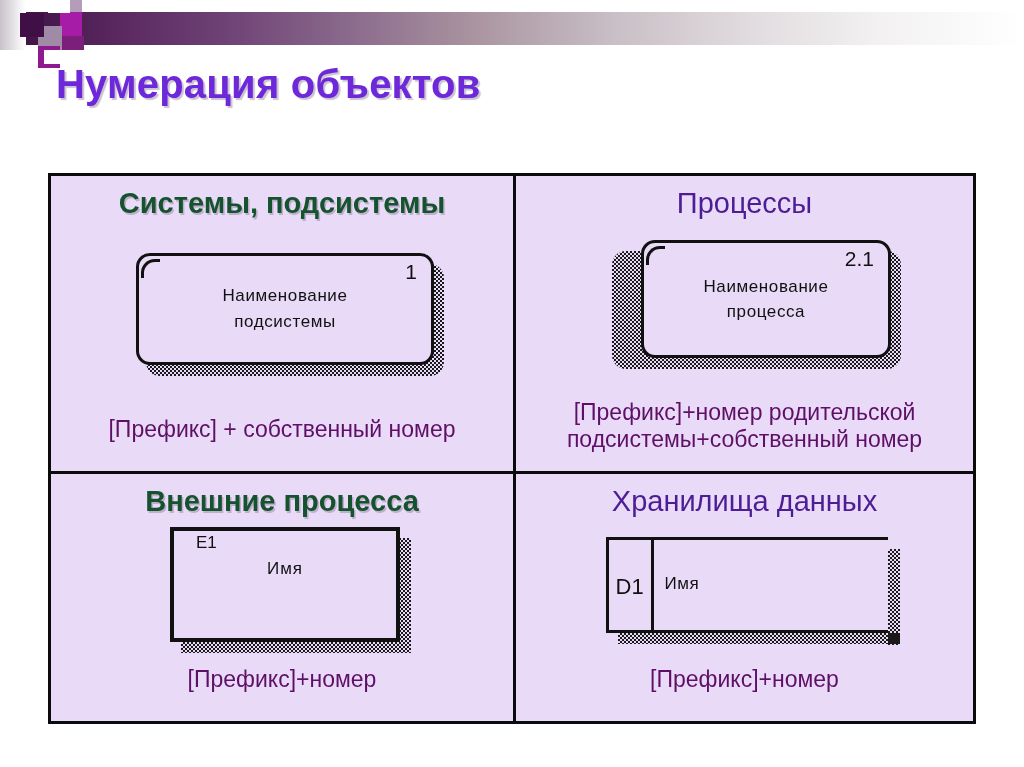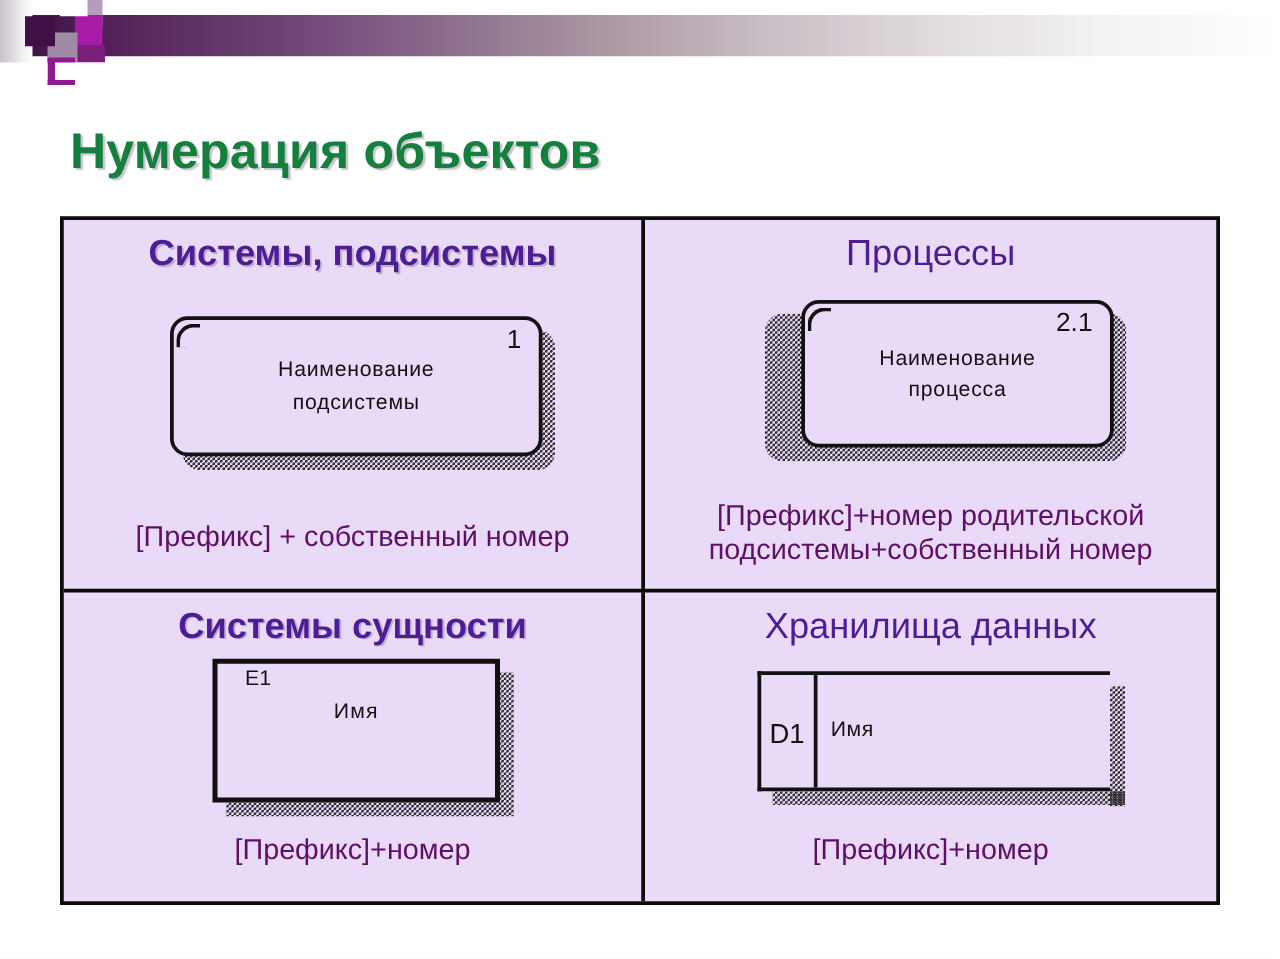--- a/index.html
+++ b/index.html
@@ -41,25 +41,24 @@
   .sq-d{left:60px;top:12px;width:22px;height:24px;background:#a61ca6;}
   .sq-e{left:38px;top:26px;width:24px;height:24px;background:#a08ba6;}
   .sq-f{left:38px;top:46px;width:22px;height:22px;background:#8e1a8e;}
   .sq-g{left:60px;top:36px;width:24px;height:14px;background:#7b1f7b;}
   .sq-mask{left:44px;top:50px;width:980px;height:14px;background:#ffffff;}
   .sq-mask2{left:0px;top:50px;width:38px;height:14px;background:#ffffff;}
 
   
   .page-title{
     position:absolute;left:56px;top:62px;
-    font-size:40px;font-weight:bold;color:#15803d;
+    font-size:40px;font-weight:bold;color:#6d28d9;
     letter-spacing:0.2px;
     text-shadow:2px 2px 1px rgba(140,120,150,.45);
     white-space:nowrap;
-    margin-top:37px;
   }
 
   
   .matrix{
     position:absolute;left:48px;top:173px;
     width:928px;height:551px;
     background:#e9daf8;
     border:3px solid #0b0b0b;
     box-sizing:border-box;
     display:grid;
@@ -75,21 +74,21 @@
   .cell.br{border-right:3px solid #0b0b0b;}
   .cell.bb{border-bottom:3px solid #0b0b0b;}
 
   .cell-title{
     margin-top:12px;
     font-size:29px;
     line-height:1.1;
     text-align:center;
     white-space:nowrap;
   }
-  .cell-title.bold{font-weight:bold;color:#4c1d95;text-shadow:1.5px 1.5px 0.5px rgba(150,130,160,.5);}
+  .cell-title.bold{font-weight:bold;color:#14532d;text-shadow:1.5px 1.5px 0.5px rgba(150,130,160,.5);}
   .cell-title.plain{font-weight:normal;color:#4c1d95;}
 
   .shape-area{
     flex:1 1 auto;width:100%;
     display:flex;align-items:center;justify-content:center;
     position:relative;
   }
   .caption{
     width:100%;
     text-align:center;
@@ -238,21 +237,21 @@
         </div>
       </div>
     </div>
     <div class="caption two">
       <div>[Префикс]+номер родительской</div>
       <div>подсистемы+собственный номер</div>
     </div>
   </div>
 
   <div class="cell br">
-    <div class="cell-title bold">Системы сущности</div>
+    <div class="cell-title bold">Внешние процесса</div>
     <div class="shape-area">
       <div class="ent-wrap">
         <div class="ent-shadow shadow-tex"></div>
         <div class="ent-box">
           <div class="ent-id">E1</div>
           <div class="ent-name">Имя</div>
         </div>
       </div>
     </div>
     <div class="caption">[Префикс]+номер</div>

